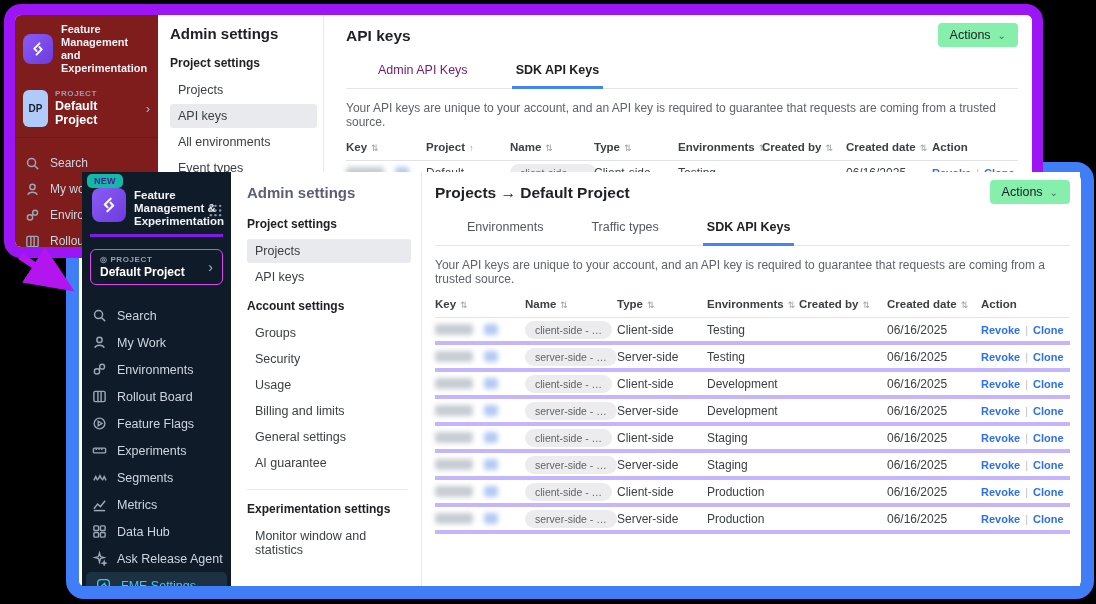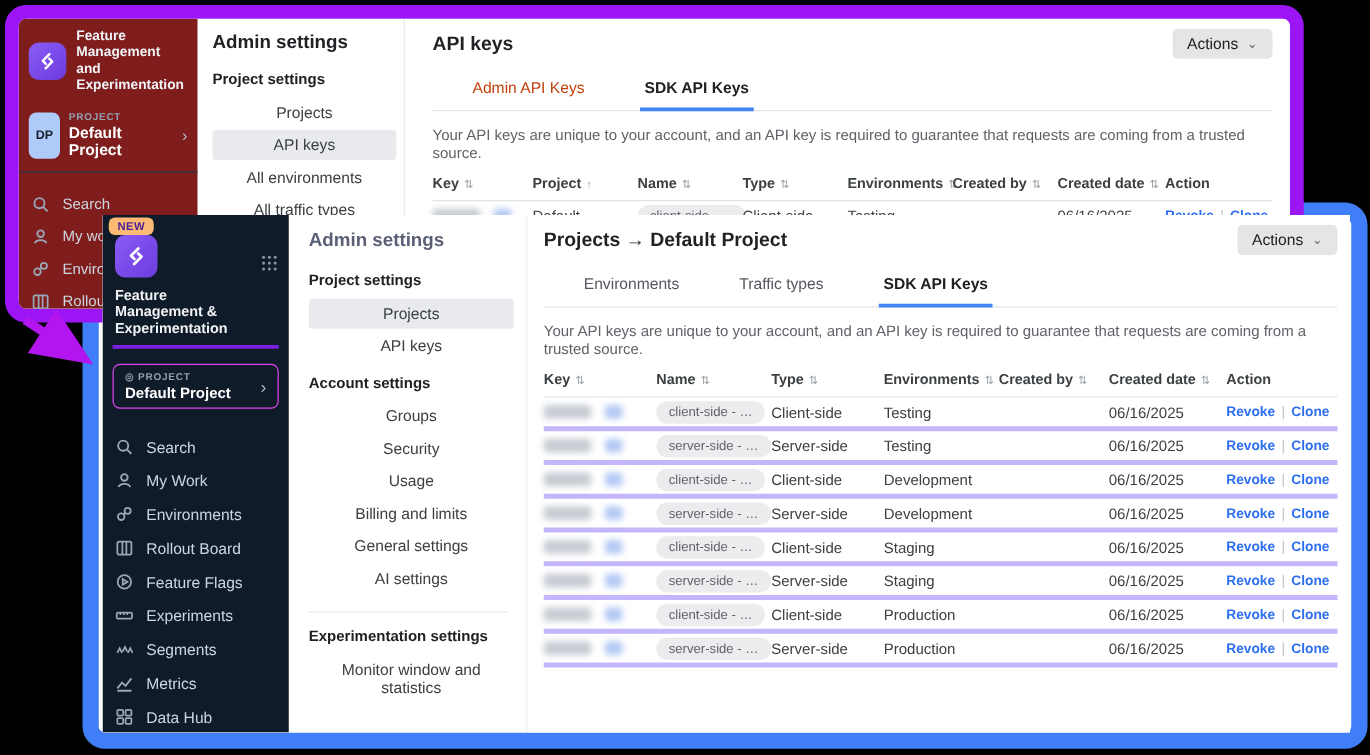--- a/index.html
+++ b/index.html
@@ -31,32 +31,32 @@
   .side-nav { list-style:none; margin-top:12px; }
   .side-nav li { display:flex; align-items:center; gap:10px; height:26px; padding:0 10px; white-space:nowrap; color:#cdd6e0; }
   .side-nav svg { flex:none; stroke:#9aa7b6; }
   .fw-side .side-nav li { height:27px; font-size:12.5px; }
   .li-active { background:#1c3243; border-radius:5px; margin:0 4px; }
   .li-active, .li-active svg { color:#3bc8ec !important; stroke:#3bc8ec !important; }
 
   .admin-nav { width:166px; background:#fff; border-right:1px solid #e7e9ec; padding:10px 6px 0 12px; flex:none; }
   .an-title { font-size:15px; font-weight:bold; color:#202124; margin-bottom:14px; }
   .an-section { font-size:12px; font-weight:bold; color:#202124; margin:10px 0 8px 0; }
-  .an-item { font-size:12.5px; color:#3c4043; padding:5px 8px; border-radius:3px; margin:2px 0;text-align:center; }
+  .an-item { font-size:12.5px; color:#3c4043; padding:5px 8px; border-radius:3px; margin:2px 0; }
   .an-item.sel { background:#e9eaed; }
   .an-div { border-top:1px solid #e7e9ec; margin:14px 4px 12px 0; }
 
   .main-pane { flex:1; padding:8px 14px 0 22px; background:#fff; min-width:0; }
   .main-head { display:flex; align-items:flex-start; justify-content:space-between; }
   .main-title { font-size:15.5px; font-weight:bold; color:#1f2124; padding-top:4px; }
-  .actions-btn { background:#e5e5e5; border:none; border-radius:4px; font-size:12.5px; color:#202124;
+  .actions-btn { background:#86efac; border:none; border-radius:4px; font-size:12.5px; color:#202124;
     padding:5px 12px; display:flex; align-items:center; gap:7px; font-family:inherit; }
   .actions-btn .cdown { font-size:10px; color:#5f6368; }
   .tabs { display:flex; padding:10px 0 0 28px; border-bottom:1px solid #e4e6e9; }
-  .tab { font-size:12.5px; color:#c2410c; padding:6px 4px 9px; margin-right:40px; }
+  .tab { font-size:12.5px; color:#701a75; padding:6px 4px 9px; margin-right:40px; }
   .tab.active { color:#202124; font-weight:bold; border-bottom:3px solid #4285f4; margin-bottom:-1px; }
   .descr { font-size:12px; color:#5f6368; margin:12px 0 2px 0; }
 
   .thead,.trow { display:grid; align-items:center; }
   .bw-main .thead,.bw-main .trow { grid-template-columns:80px 84px 84px 84px 84px 84px 86px auto; }
   .fw-main .thead,.fw-main .trow { grid-template-columns:90px 92px 90px 92px 88px 94px auto; }
   .thead { font-size:11.5px; font-weight:bold; color:#3c4043; padding:10px 0 7px; border-bottom:1px solid #e1e3e6; }
   .trow { height:27px; border-bottom:4px solid #c4b5fd; font-size:12px; color:#3c4043; }
   .sortg { font-size:9px; color:#9aa0a6; margin-left:4px; font-weight:normal; }
   .keycell { display:flex; align-items:center; }
@@ -67,23 +67,23 @@
   .pill { display:inline-block; background:#ececee; color:#5f6368; font-size:10.5px; border-radius:10px;
     padding:3px 10px; white-space:nowrap; }
   .links { white-space:nowrap; font-size:11px; }
   .links a { color:#2d6ff0; font-weight:bold; text-decoration:none; }
   .links .sep { color:#bdc1c6; margin:0 5px; }
 
   
   .front-content { position:absolute; left:82px; top:172px; width:998px; height:414px; background:#fff;
     z-index:5; display:flex; overflow:hidden; }
   .fw-side { width:149px; background:#101b29; flex:none; position:relative; color:#cdd6e0; }
-  .new-badge { position:absolute; left:5px; top:2px; background:#fdba74; color:#4a1d96; font-size:9px;
+  .new-badge { position:absolute; left:5px; top:2px; background:#14b8a6; color:#4a1d96; font-size:9px;
     font-weight:bold; padding:2px 7px; border-radius:5px; letter-spacing:.3px; }
-  .fw-logo-row { display:flex; align-items:flex-start; gap:8px; padding:16px 6px 0 10px;flex-direction:column; }
+  .fw-logo-row { display:flex; align-items:flex-start; gap:8px; padding:16px 6px 0 10px; }
   .fw-logo-text { font-size:11.5px; font-weight:bold; color:#f0f3f7; line-height:13px; padding-top:1px; }
   .grid-ic { position:absolute; right:9px; top:32px; }
   .purple-rule { height:3px; background:#7a1fe0; margin:6px 8px 0 8px; }
   .fw-project { margin:12px 8px 0 8px; border:1px solid #d946ef; border-radius:6px; padding:5px 9px;
     display:flex; align-items:center; }
   .fw-project .chev { font-size:14px; }
   .fw-nav-wrap { margin-top:17px; }
 
   .fw-adminnav { width:191px; border-right:1px solid #e7e9ec; padding:12px 10px 0 16px; flex:none; overflow:hidden; }
   .fw-adminnav .an-title { color:#5a5f75; margin-bottom:16px; }
@@ -164,21 +164,20 @@
 
       </ul>
     </div>
 
     <div class="admin-nav">
       <div class="an-title">Admin settings</div>
       <div class="an-section">Project settings</div>
       <div class="an-item">Projects</div>
       <div class="an-item sel">API keys</div>
       <div class="an-item">All environments</div>
-      <div class="an-item">All traffic types</div>
       <div class="an-item">Event types</div>
     </div>
 
     <div class="main-pane bw-main">
       <div class="main-head">
         <div class="main-title">API keys</div>
         <button class="actions-btn">
           <span>Actions</span>
           <span class="cdown">⌄</span>
         </button>
@@ -357,21 +356,21 @@
       <div class="an-section">Project settings</div>
       <div class="an-item sel">Projects</div>
       <div class="an-item">API keys</div>
 
       <div class="an-section">Account settings</div>
       <div class="an-item">Groups</div>
       <div class="an-item">Security</div>
       <div class="an-item">Usage</div>
       <div class="an-item">Billing and limits</div>
       <div class="an-item">General settings</div>
-      <div class="an-item">AI settings</div>
+      <div class="an-item">AI guarantee</div>
 
       <div class="an-div"></div>
       <div class="an-section">Experimentation settings</div>
       <div class="an-item">Monitor window and statistics</div>
 
     </div>
 
     <div class="main-pane fw-main">
       <div class="main-head">
         <div class="main-title">Projects → Default Project</div>

